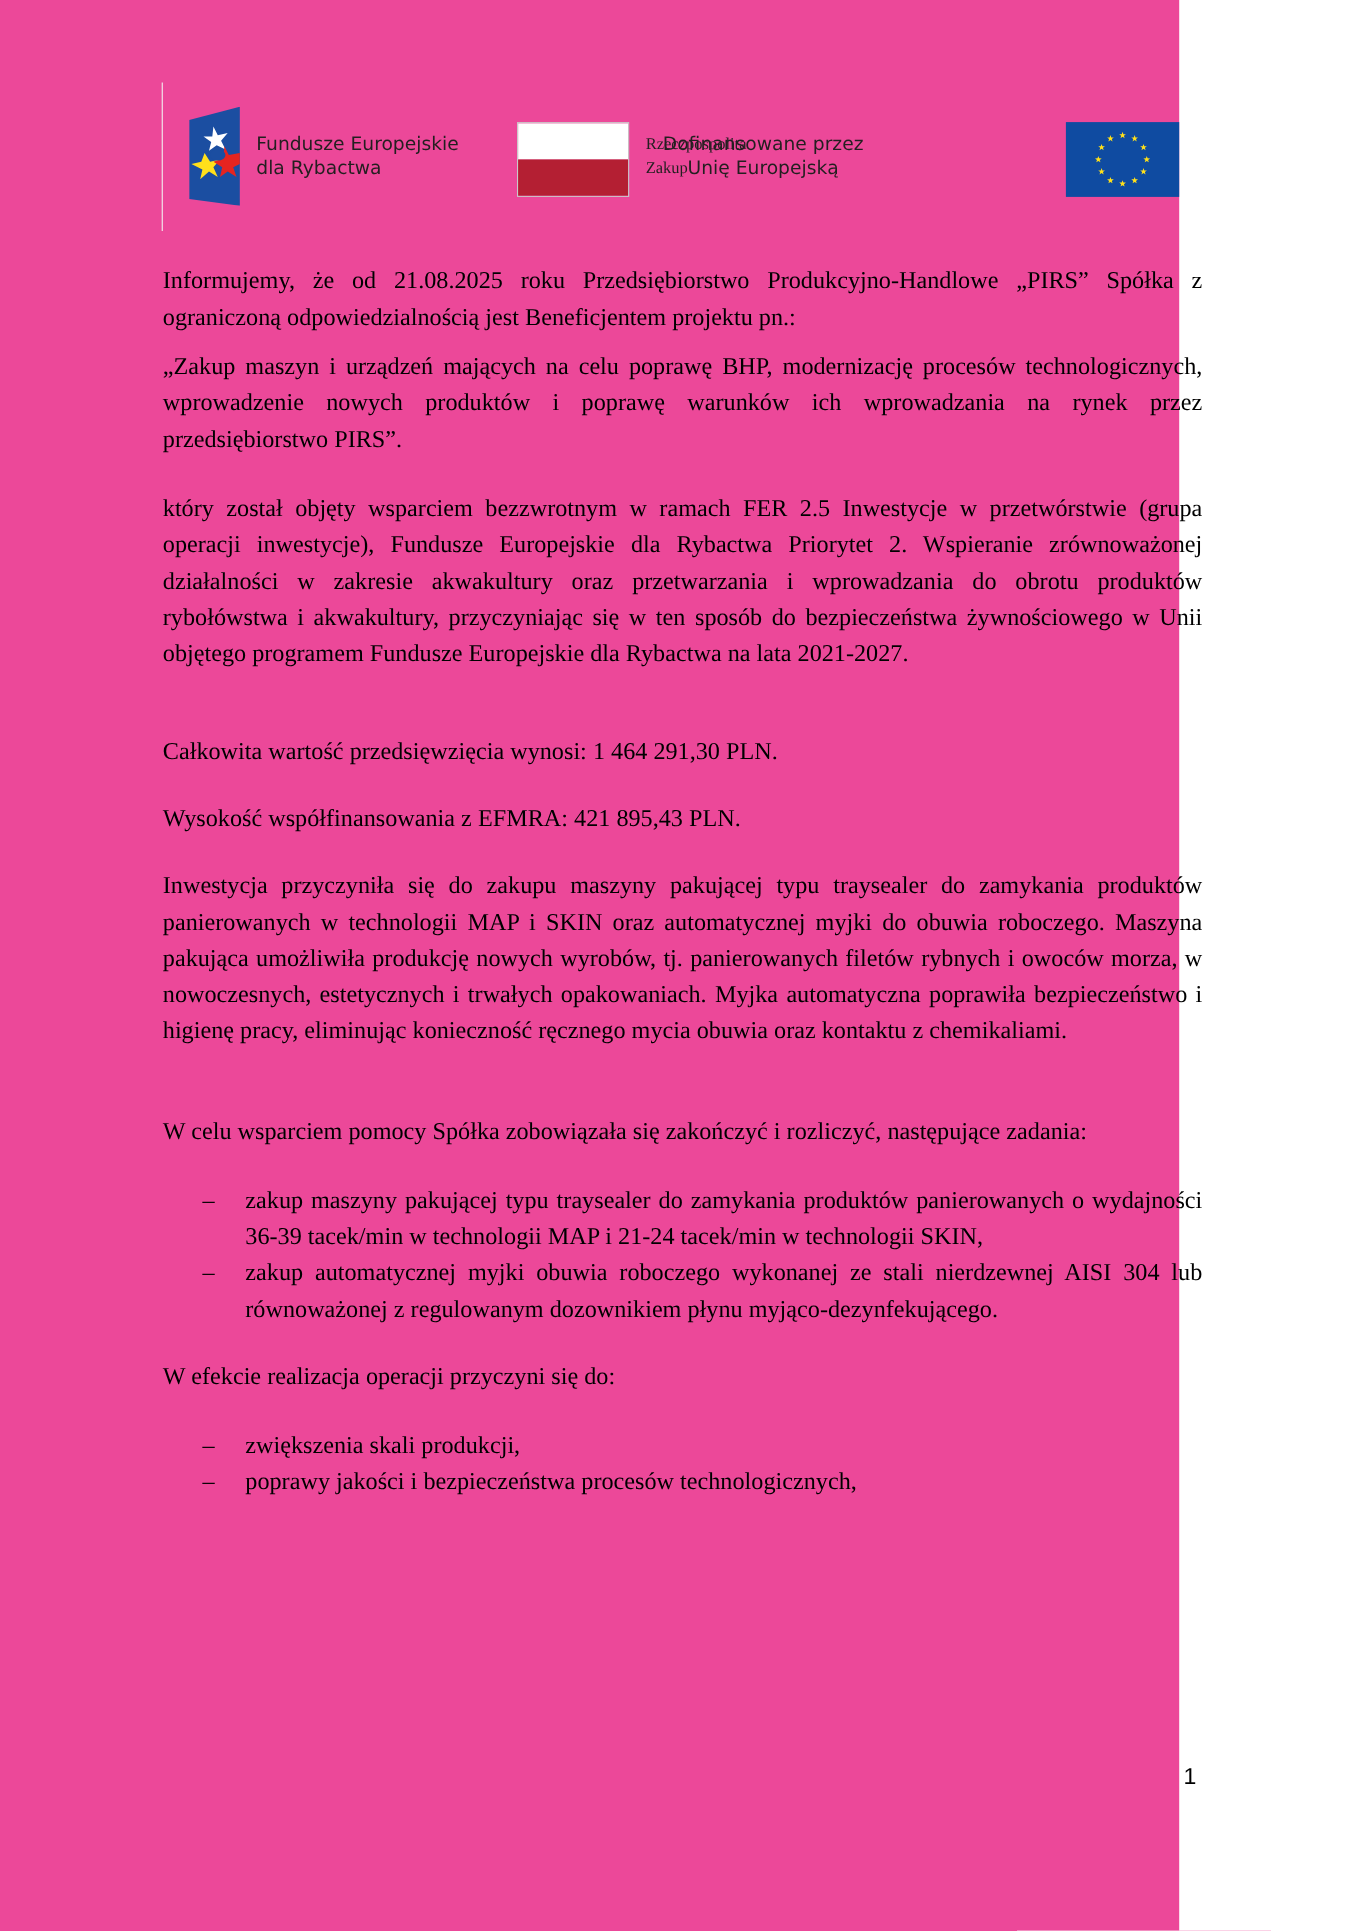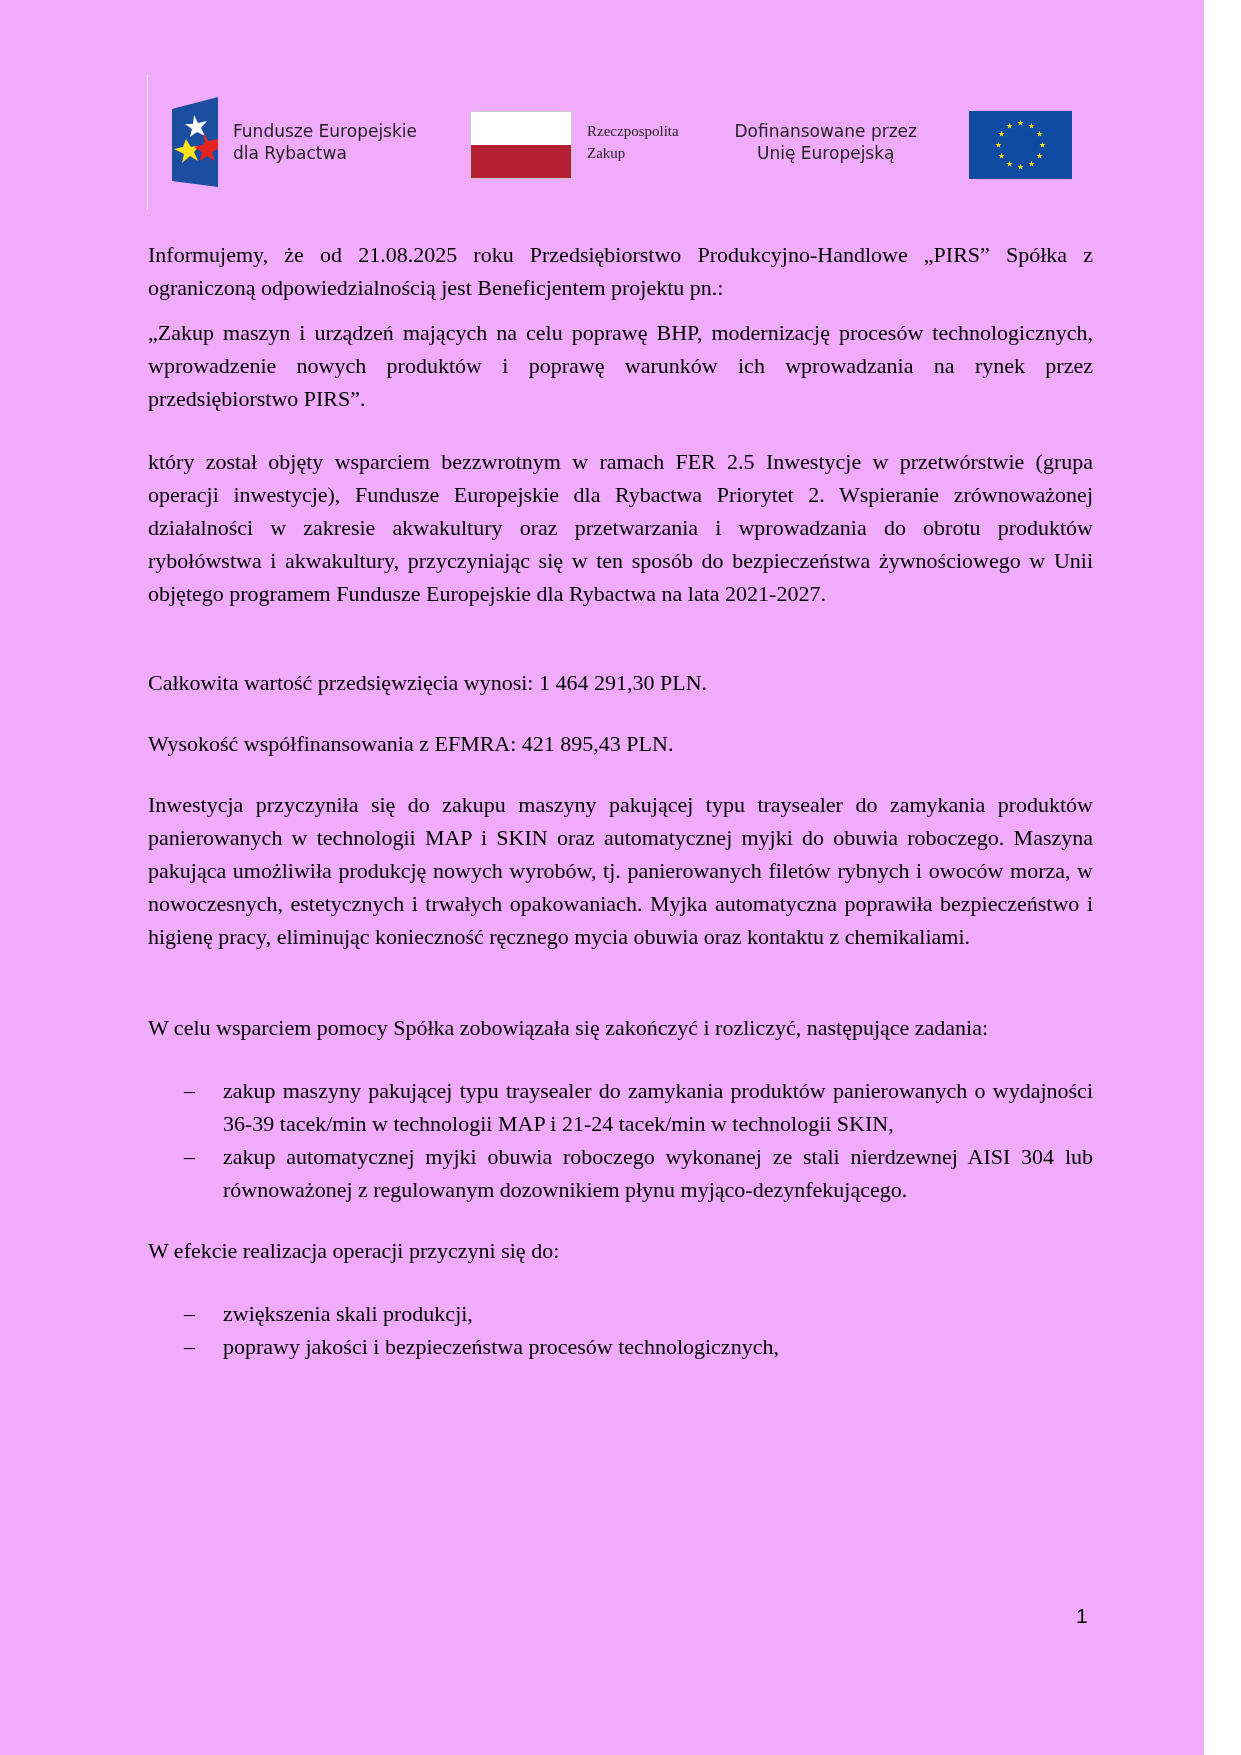--- a/index.html
+++ b/index.html
@@ -1,17 +1,17 @@
 <!DOCTYPE html>
 <html><head>
 <meta charset="utf-8">
 <style>
   html, body { margin: 0; padding: 0; background: #ffffff; }
   body { width: 1241px; height: 1755px; position: relative; overflow: hidden; }
-  .page { position: absolute; left: 0; top: 0; width: 1204px; height: 1755px; background: #f0abfc; }
+  .page { position: absolute; left: 0; top: 0; width: 1072px; height: 1755px; background: #ec4899; }
   .logo-divider { position: absolute; left: 147px; top: 75px; width: 1px; height: 135px; background: #f0f0f0; }
   .logo-fe { position: absolute; left: 172px; top: 97px; width: 48px; height: 90px; }
   .logo-fe-text { position: absolute; left: 233px; top: 120px; font-family: "DejaVu Sans", sans-serif; font-size: 17px; line-height: 22px; color: #231f20; }
   .logo-pl-flag { position: absolute; left: 470px; top: 111px; width: 102px; height: 68px; border: 1px solid #c9c9c9; box-sizing: border-box; overflow: hidden; }
   .logo-pl-flag .white { height: 50%; background: #ffffff; }
   .logo-pl-flag .red { height: 50%; background: #b41f33; }
   .logo-pl-text { position: absolute; left: 587px; top: 120px; font-family: Liberation Serif, serif; font-size: 15px; line-height: 22px; color: #231f20; }
   .logo-eu-text { position: absolute; right: 287px; top: 120px; font-family: "DejaVu Sans", sans-serif; font-size: 17px; line-height: 22px; color: #231f20; text-align: center; }
   .logo-eu-flag { position: absolute; left: 969px; top: 111px; width: 103px; height: 68px; background: #0f4ba1; }
 

